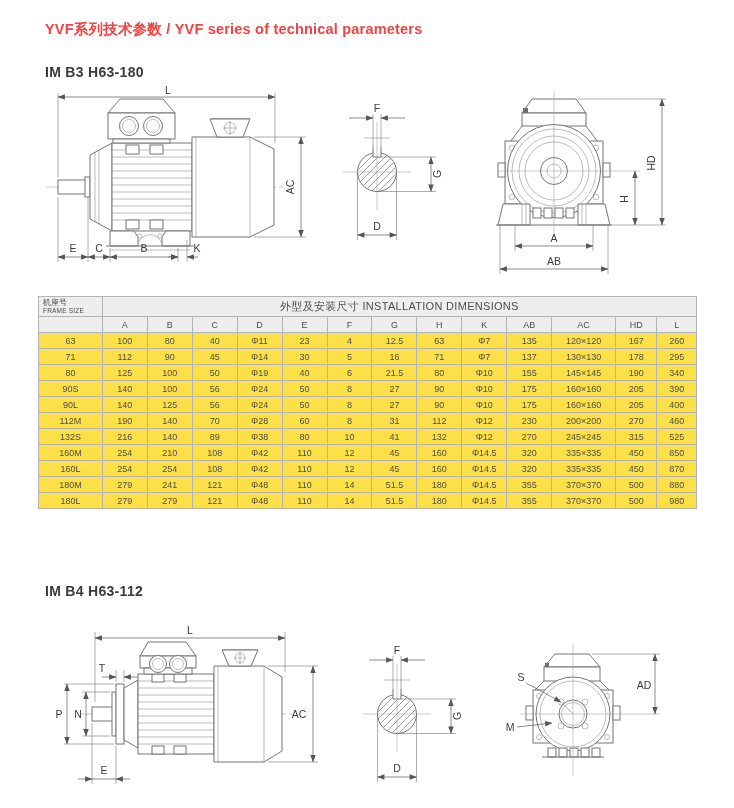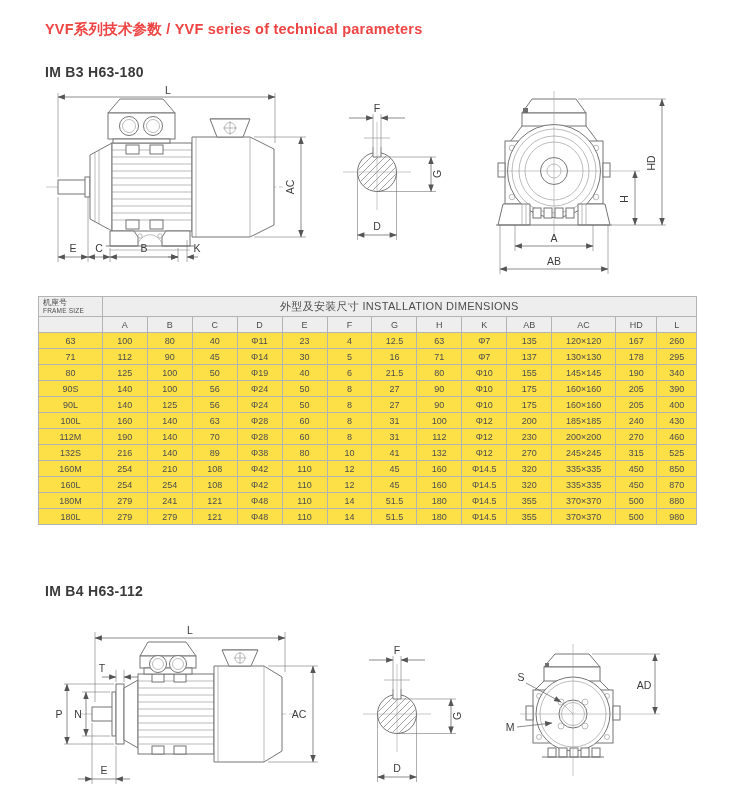--- a/index.html
+++ b/index.html
@@ -327,36 +327,20 @@
         <td>8</td>
         <td>27</td>
         <td>90</td>
         <td>Φ10</td>
         <td>175</td>
         <td>160×160</td>
         <td>205</td>
         <td>400</td>
       </tr>
       <tr>
-        <td>100L</td>
-        <td>160</td>
-        <td>140</td>
-        <td>63</td>
-        <td>Φ28</td>
-        <td>60</td>
-        <td>8</td>
-        <td>31</td>
-        <td>100</td>
-        <td>Φ12</td>
-        <td>200</td>
-        <td>185×185</td>
-        <td>240</td>
-        <td>430</td>
-      </tr>
-      <tr>
         <td>112M</td>
         <td>190</td>
         <td>140</td>
         <td>70</td>
         <td>Φ28</td>
         <td>60</td>
         <td>8</td>
         <td>31</td>
         <td>112</td>
         <td>Φ12</td>

